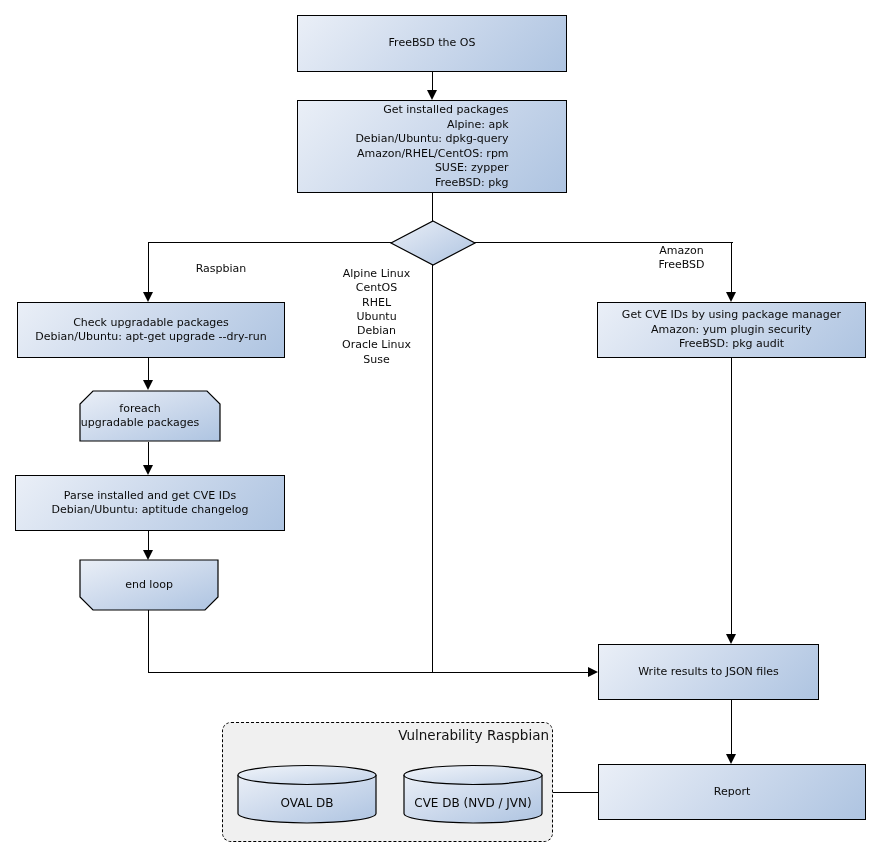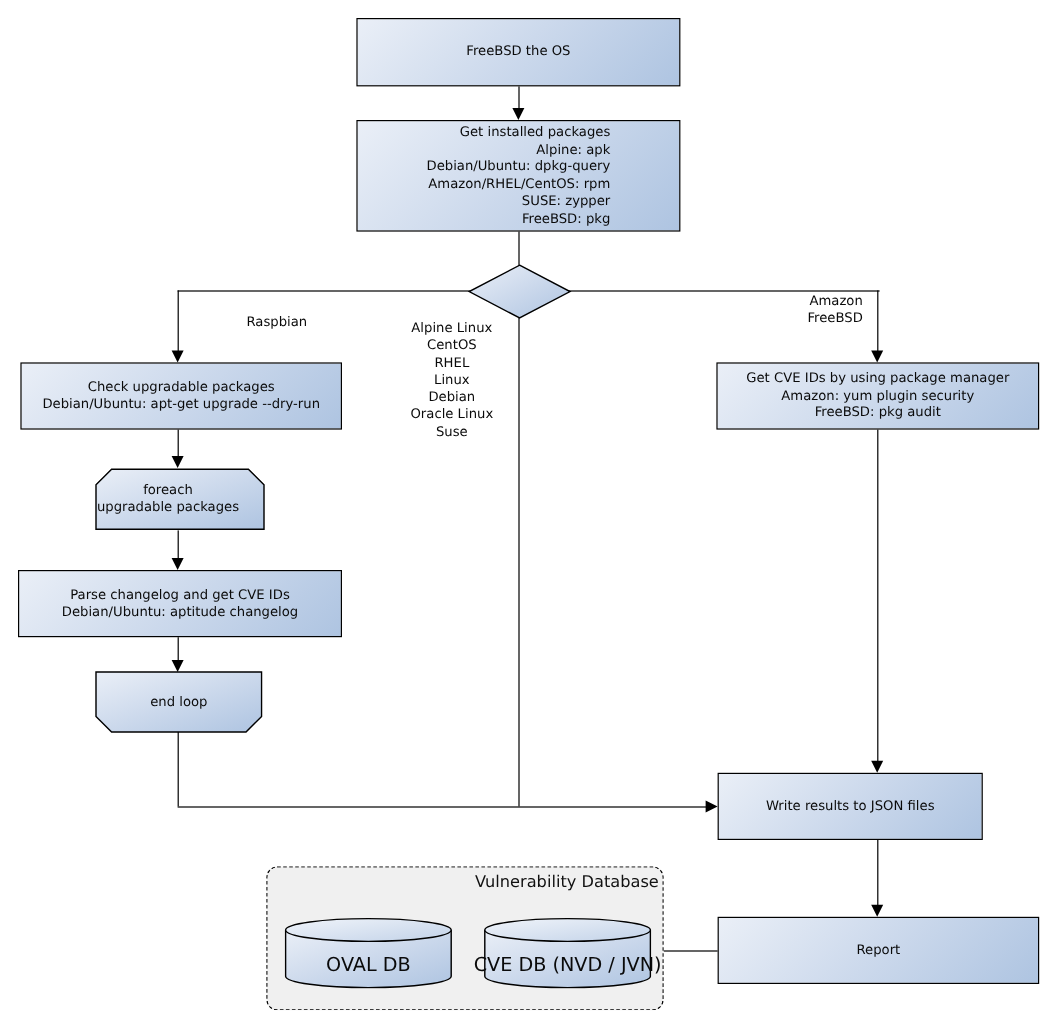--- a/index.html
+++ b/index.html
@@ -32,37 +32,37 @@
   .hl{position:absolute;height:1px;background:#000;}
   
   .ah-down{position:absolute;width:0;height:0;
     border-left:5px solid transparent;border-right:5px solid transparent;
     border-top:10px solid #000;}
   .ah-right{position:absolute;width:0;height:0;
     border-top:5px solid transparent;border-bottom:5px solid transparent;
     border-left:10px solid #000;}
   
   .elabel{position:absolute;font-size:11px;line-height:14.3px;white-space:nowrap;}
-  .elabel.center{text-align:right;}
+  .elabel.center{text-align:center;}
   .elabel.right{text-align:center;}
   
   .vdb{
     position:absolute;box-sizing:border-box;
     left:222px;top:722px;width:331px;height:120px;
     background:#f0f0f0;border:1px dashed #000;border-radius:9px;
   }
   .vdb-title{
     position:absolute;top:4px;left:0;right:3px;
     text-align:right;font-size:13.5px;color:#111;
   }
   .cyl{position:absolute;width:140px;height:60px;}
   .cyl-label{
     position:absolute;left:0;right:0;top:18px;bottom:0;
     display:flex;align-items:center;justify-content:center;
-    font-size:16px;white-space:nowrap;
+    font-size:12px;white-space:nowrap;
   }
   .defs-holder{position:absolute;width:0;height:0;}
 </style>
 </head>
 <body>
 
 <div class="stage">
 
   <svg class="defs-holder" aria-hidden="true">
     <defs>
@@ -114,21 +114,21 @@
   <div class="ah-down" style="left:726px;top:754px"></div>
 
   <div class="hl" style="left:553px;top:792px;width:45px"></div>
 
   <div class="elabel center" style="left:186px;top:262px;width:70px">Raspbian</div>
 
   <div class="elabel right" style="right:470px;top:267px">
     <div>Alpine Linux</div>
     <div>CentOS</div>
     <div>RHEL</div>
-    <div>Linux</div>
+    <div>Ubuntu</div>
     <div>Debian</div>
     <div>Oracle Linux</div>
     <div>Suse</div>
   </div>
 
   <div class="elabel center" style="left:644px;top:244px;width:75px">
     <div>Amazon</div>
     <div>FreeBSD</div>
   </div>
 
@@ -162,21 +162,21 @@
     <svg width="142" height="52">
       <polygon points="14,1 128,1 141,14 141,51 1,51 1,14" fill="url(#gradNode)" stroke="#000" stroke-width="1.2"></polygon>
     </svg>
     <div class="overlay">
       <div class="nline">foreach</div>
       <div class="nline">upgradable  packages</div>
     </div>
   </div>
 
   <div class="node" style="left:15px;top:475px;width:270px;height:56px">
-    <div class="nline">Parse changelog and get  CVE IDs</div>
+    <div class="nline">Parse installed and get  CVE IDs</div>
     <div class="nline">Debian/Ubuntu: aptitude changelog</div>
   </div>
 
   <div class="shape" style="left:79px;top:559px;width:140px;height:52px">
     <svg width="140" height="52">
       <polygon points="1,1 139,1 139,38 126,51 14,51 1,38" fill="url(#gradNode)" stroke="#000" stroke-width="1.2"></polygon>
     </svg>
     <div class="overlay">
       <div class="nline">end loop</div>
     </div>
@@ -190,21 +190,21 @@
 
   <div class="node" style="left:598px;top:644px;width:221px;height:56px">
     <div class="nline">Write results to JSON files</div>
   </div>
 
   <div class="node" style="left:598px;top:764px;width:268px;height:56px">
     <div class="nline">Report</div>
   </div>
 
   <div class="vdb">
-    <div class="vdb-title">Vulnerability Database</div>
+    <div class="vdb-title">Vulnerability Raspbian</div>
 
     <div class="cyl" style="left:14px;top:41px">
       <svg width="140" height="60">
         <path d="M1 11 L1 49.5 A69 9.5 0 0 0 139 49.5 L139 11" fill="url(#gradNode)" stroke="#000" stroke-width="1.2"></path>
         <ellipse cx="70" cy="11" rx="69" ry="9.5" fill="url(#gradCylTop)" stroke="#000" stroke-width="1.2"></ellipse>
       </svg>
       <div class="cyl-label">OVAL DB</div>
     </div>
 
     <div class="cyl" style="left:180px;top:41px">

